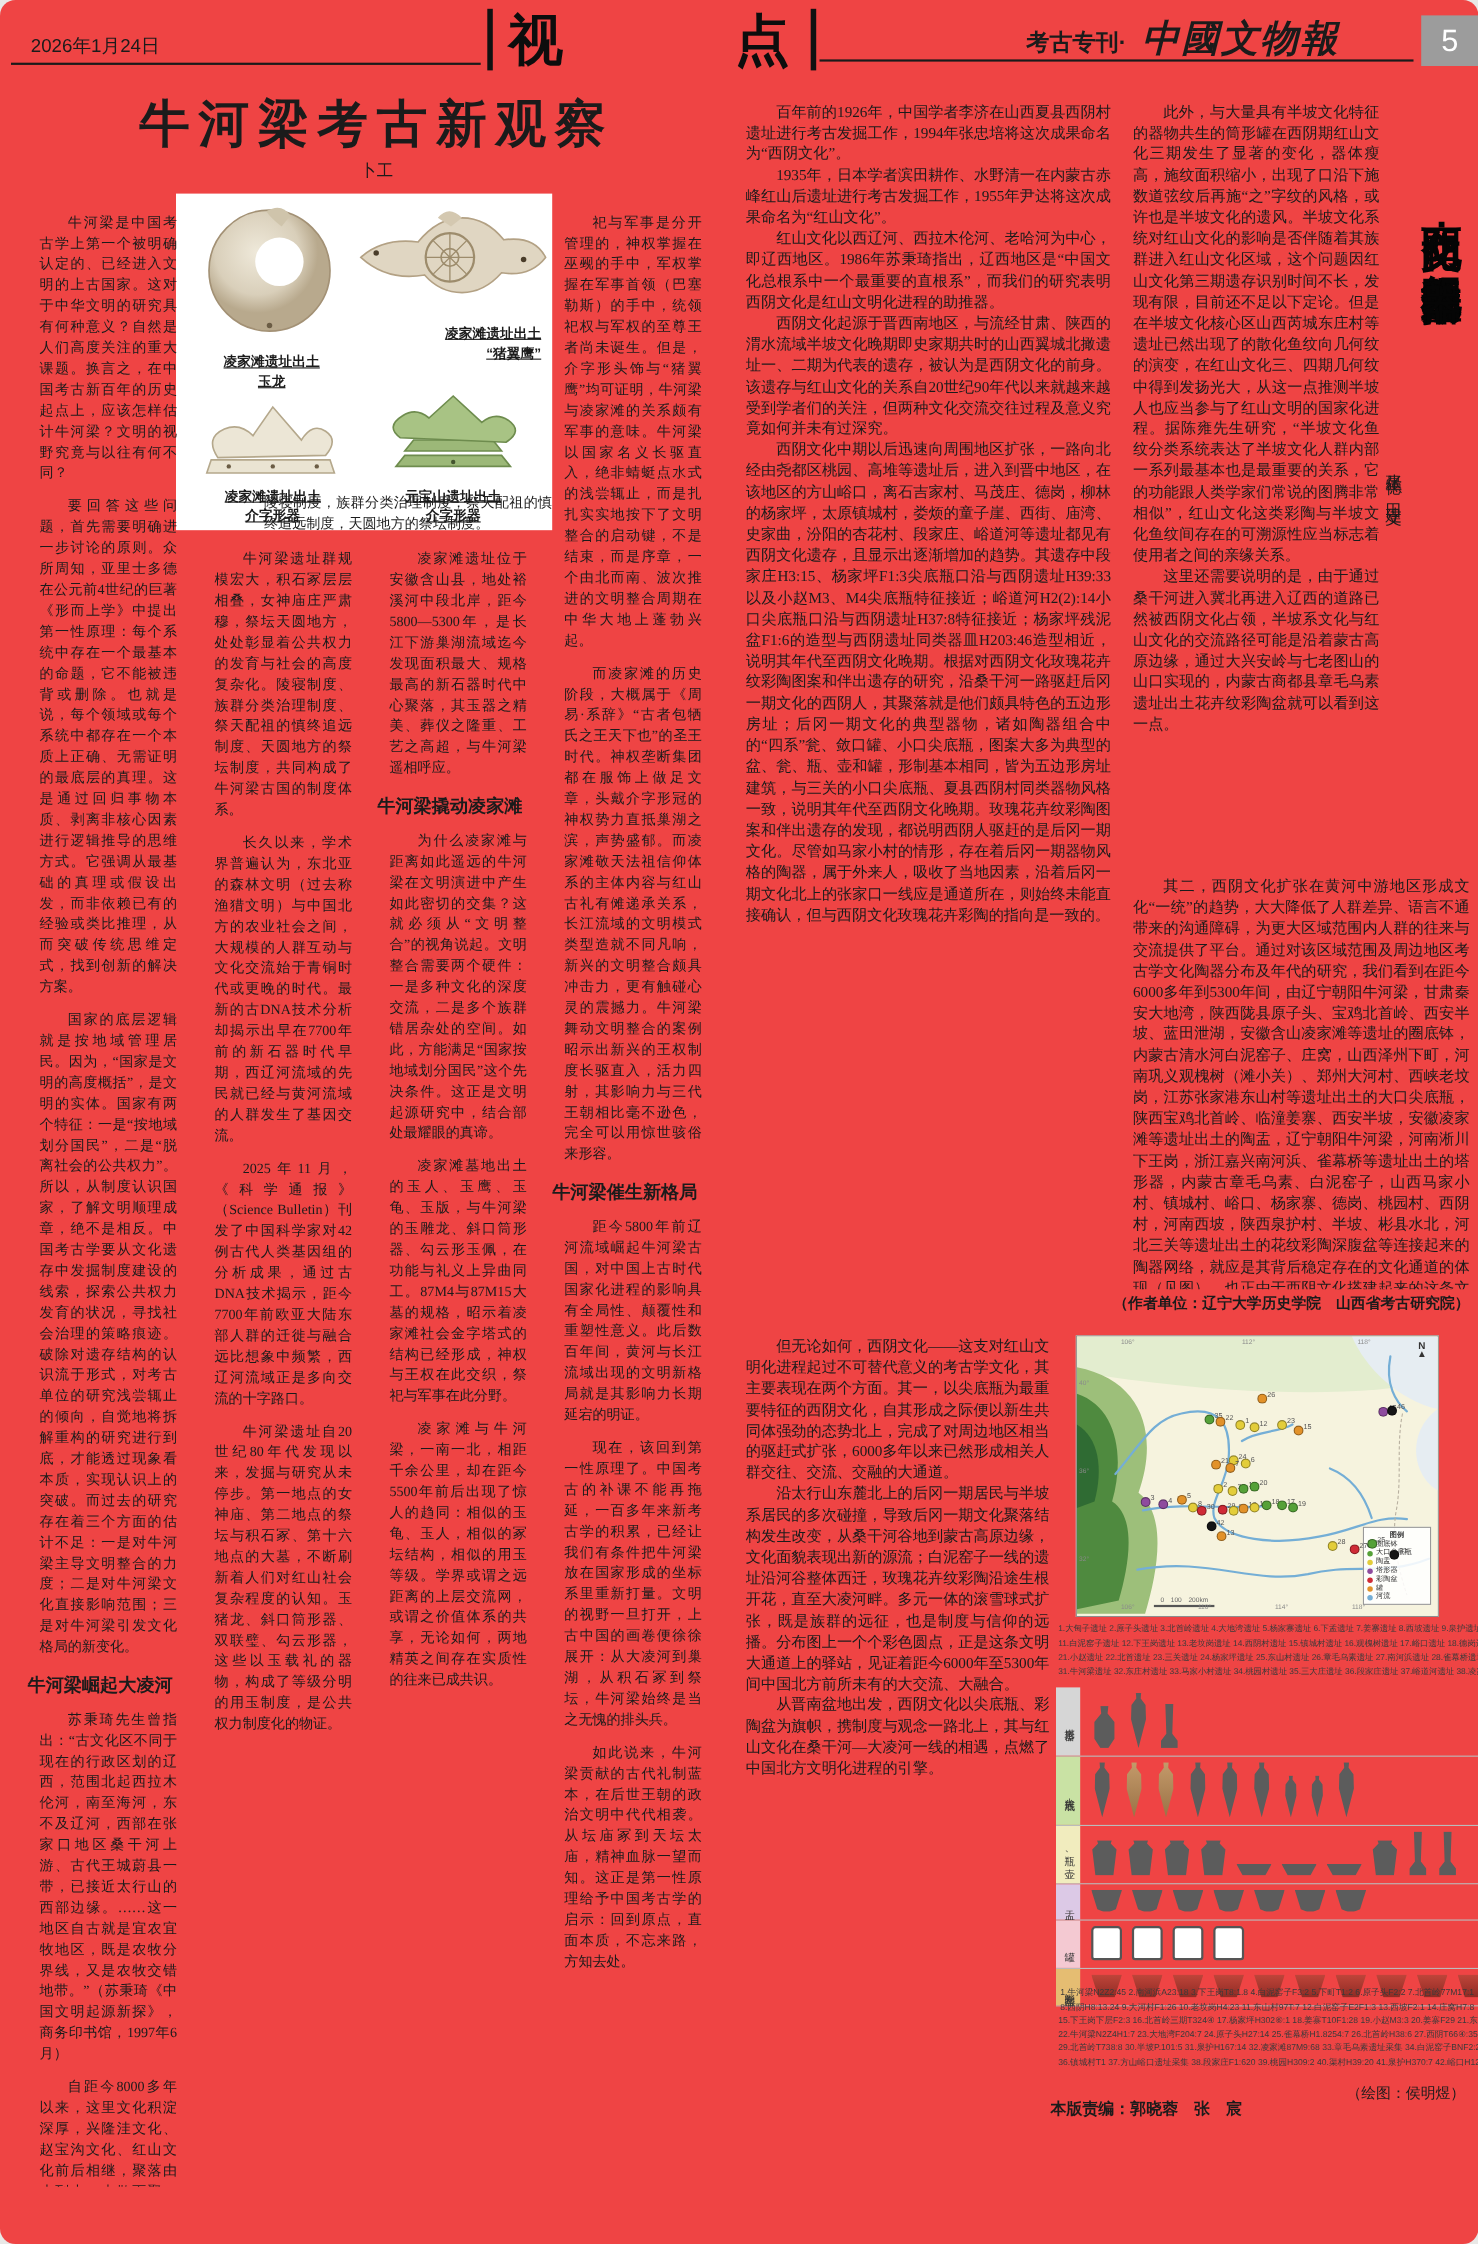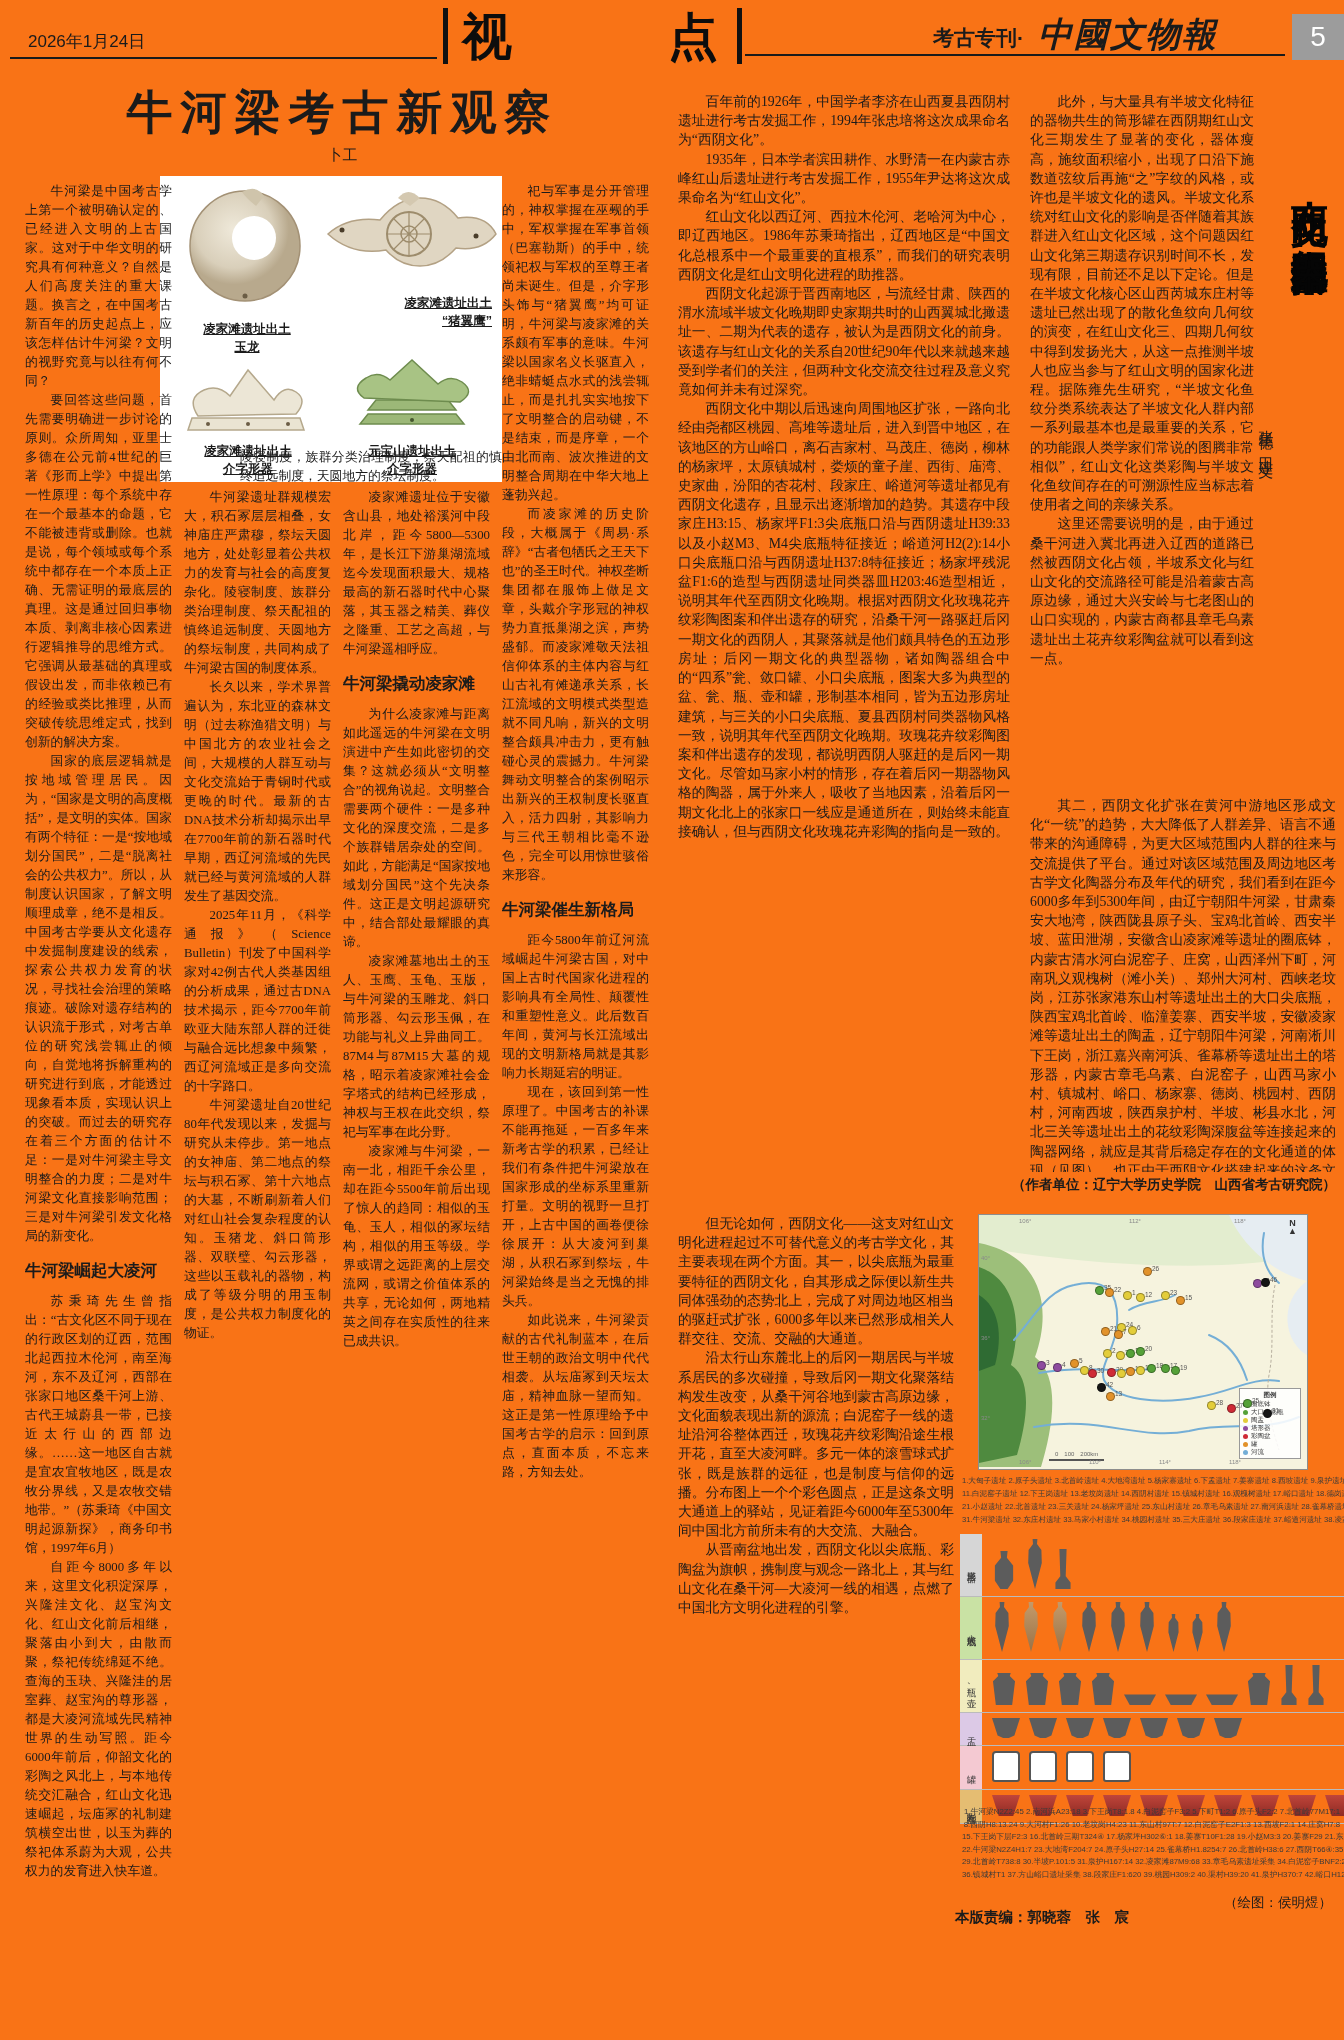--- a/index.html
+++ b/index.html
@@ -1,32 +1,32 @@
 <!DOCTYPE html>
 <html><head>
 <meta charset="utf-8">
 <style>
   html,body{margin:0;padding:0;}
   body{width:1344px;height:2040px;background:#e8e8e6;font-family:"Liberation Serif",serif;}
-  .page{position:absolute;left:0;top:0;width:1344px;height:2040px;background:#f97316;color:#1b1b1b;overflow:hidden;}
+  .page{position:absolute;left:0;top:0;width:1344px;height:2040px;background:#ef4444;color:#1b1b1b;overflow:hidden;border-radius:14px;}
   .abs{position:absolute;}
   
   .date{left:28px;top:30px;font-size:17px;font-family:"Liberation Sans",sans-serif;}
   .rule-l{left:10px;top:57px;width:427px;height:2px;background:#1a1a1a;}
   .rule-r{left:745px;top:54px;width:540px;height:2px;background:#1a1a1a;}
   .vbar{top:8px;width:5px;height:56px;background:#111;}
   .secchar{top:4px;font-size:50px;font-weight:900;font-family:"Liberation Sans",sans-serif;color:#0d0d0d;}
   .edition{left:933px;top:24px;font-size:21px;font-weight:700;font-family:"Liberation Sans",sans-serif;}
   .paper{left:1038px;top:12px;font-size:34px;font-weight:700;font-style:italic;font-family:"DejaVu Serif",serif;letter-spacing:2px;}
   .pagenum{left:1292px;top:14px;width:52px;height:46px;background:#9c9c9c;color:#fff;font-size:28px;font-family:"Liberation Sans",sans-serif;display:flex;align-items:center;justify-content:center;}
   
   .l-title{left:25px;top:82px;width:635px;text-align:center;font-size:46px;font-weight:900;letter-spacing:8px;}
   .l-author{left:25px;top:146px;width:635px;text-align:center;font-size:15px;}
   .col{overflow:hidden;text-align:justify;}
-  .col p{margin:0;text-indent:2em;font-size:12.8px;line-height:19px;}
+  .col p{margin:11px;text-indent:2em;font-size:12.8px;line-height:19px;}
   .col h3{margin:14px 0 10px 0;font-size:16.5px;font-family:"Liberation Sans",sans-serif;font-weight:700;text-indent:0;}
   .c1{left:25px;top:182px;width:147px;height:1806px;}
   .c2{left:184px;top:488px;width:147px;height:1500px;}
   .c3{left:343px;top:488px;width:147px;height:1500px;}
   .c4{left:502px;top:182px;width:147px;height:1806px;}
   
   .img-block{left:160px;top:176px;width:342px;height:306px;background:#fff;}
   .fig{position:absolute;}
   .fig .cap{position:absolute;width:100%;text-align:center;font-size:12.5px;font-weight:700;font-family:"Liberation Sans",sans-serif;line-height:18px;text-decoration:underline;}
   .blockcap{position:absolute;left:80px;top:272px;width:262px;font-size:12.8px;line-height:19px;text-align:justify;}

